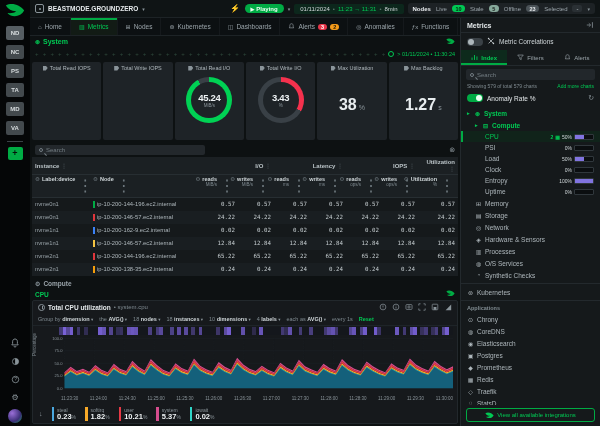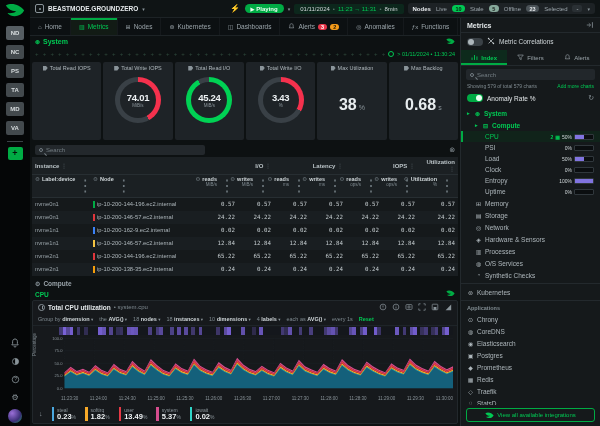--- a/index.html
+++ b/index.html
@@ -397,26 +397,20 @@
                 <div class="kpi-title">
                   <span class="tag-ico"></span>
                   <span>Total Read IOPS</span>
                 </div>
               </div>
               <div class="kpi">
                 <div class="kpi-title">
                   <span class="tag-ico"></span>
                   <span>Total Write IOPS</span>
                 </div>
-                <div class="donut" style="background: conic-gradient(rgb(245, 49, 77) 0deg, rgb(245, 49, 77) 42%, rgb(57, 64, 70) 42%, rgb(57, 64, 70) 100%);">
-                  <div class="hole">
-                    <div class="val">74.01</div>
-                    <div class="unit">MiB/s</div>
-                  </div>
-                </div>
               </div>
               <div class="kpi">
                 <div class="kpi-title">
                   <span class="tag-ico"></span>
                   <span>Total Read I/O</span>
                 </div>
                 <div class="donut" style="background: conic-gradient(rgb(0, 210, 84) 0deg, rgb(0, 210, 84) 92%, rgb(57, 64, 70) 92%, rgb(57, 64, 70) 100%);">
                   <div class="hole">
                     <div class="val">45.24</div>
                     <div class="unit">MiB/s</div>
@@ -444,21 +438,21 @@
                   <span class="val">38</span>
                   <span class="unit">%</span>
                 </div>
               </div>
               <div class="kpi">
                 <div class="kpi-title">
                   <span class="tag-ico"></span>
                   <span>Max Backlog</span>
                 </div>
                 <div class="bignum">
-                  <span class="val">0.68</span>
+                  <span class="val">1.27</span>
                   <span class="unit">s</span>
                 </div>
               </div>
             </div>
 
           <div class="searchrow">
             <span class="searchbox">
               <span class="mag"></span>
               <span class="ph">Search</span>
             </span>
@@ -918,21 +912,21 @@
                   <span class="leg-bar" style="background: rgb(247, 169, 40);"></span>
                   <span class="leg-col">
                     <span class="leg-name">softirq</span>
                     <span class="leg-val"><span>1.82</span><span class="u">%</span></span>
                   </span>
                 </span>
                 <span class="leg-item">
                   <span class="leg-bar" style="background: rgb(230, 57, 70);"></span>
                   <span class="leg-col">
                     <span class="leg-name">user</span>
-                    <span class="leg-val"><span>13.49</span><span class="u">%</span></span>
+                    <span class="leg-val"><span>10.21</span><span class="u">%</span></span>
                   </span>
                 </span>
                 <span class="leg-item">
                   <span class="leg-bar" style="background: rgb(214, 77, 142);"></span>
                   <span class="leg-col">
                     <span class="leg-name">system</span>
                     <span class="leg-val"><span>5.37</span><span class="u">%</span></span>
                   </span>
                 </span>
                 <span class="leg-item">

